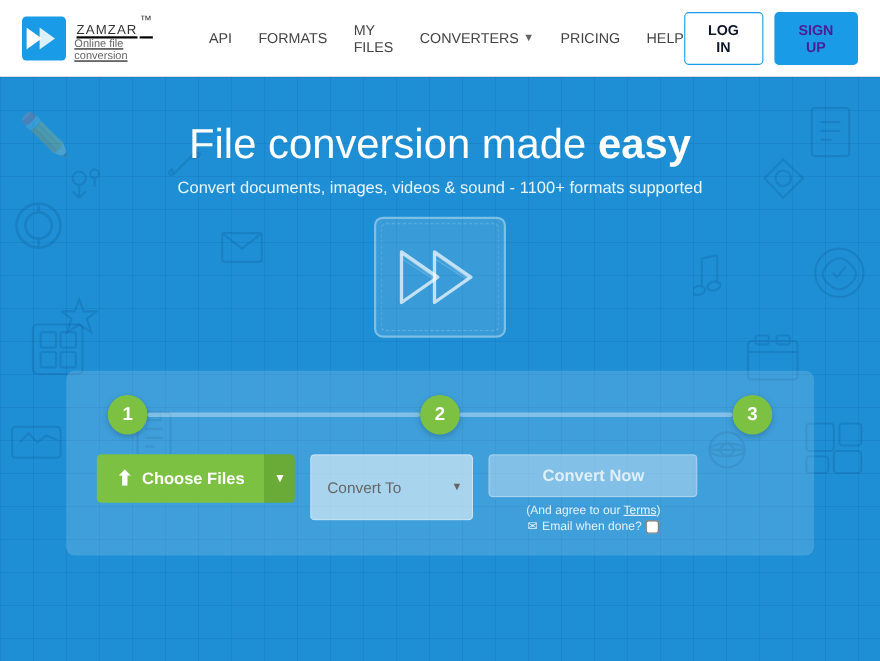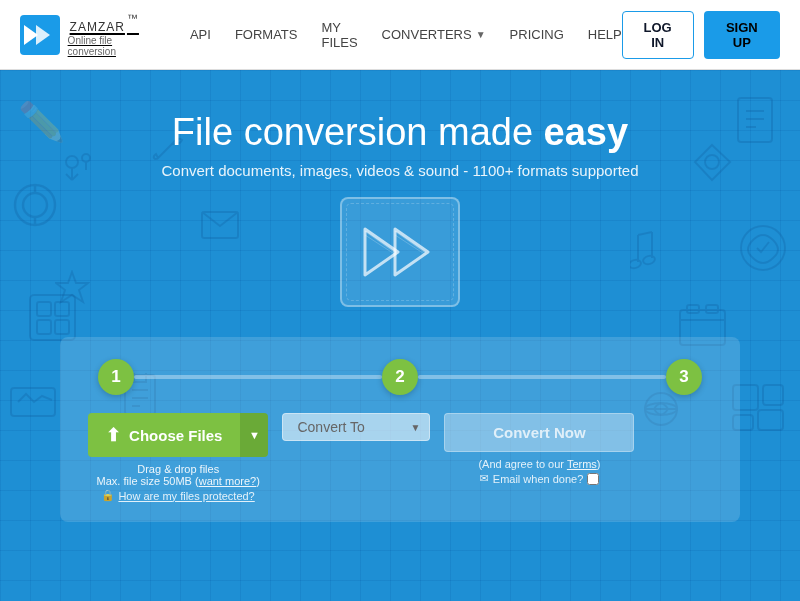--- a/index.html
+++ b/index.html
@@ -68,21 +68,21 @@
       background: transparent;
       color: #0f172a;
       font-size: 13px;
       font-weight: 600;
       border-radius: 4px;
       cursor: pointer;
     }
     .btn-signup {
       padding: 8px 18px;
       background: #1a9be8;
-      color: #000000;
+      color: #4c1d95;
       font-size: 13px;
       font-weight: 600;
       border: none;
       border-radius: 4px;
       cursor: pointer;
     }
 
     
     .hero {
       background: #1e8fd4;
@@ -302,21 +302,21 @@
 
     
     .doodle-item {
       position: absolute;
       opacity: 0.2;
     }
 
     
     .select-wrapper {
       position: relative;
-      height: 28px;
+      height: 60px;
       min-width: 148px;
     }
     .select-wrapper select {
       width: 100%;
       height: 100%;
       background: rgba(255,255,255,0.55);
       border: 1px solid rgba(255,255,255,0.4);
       border-radius: 4px;
       padding: 0 30px 0 14px;
       font-size: 14px;
@@ -531,30 +531,20 @@
 
         <div class="choose-files-group">
           <div class="choose-btn-wrap">
             <button class="btn-choose">
               <span style="font-size:18px;">⬆</span>
               <span>Choose Files</span>
             </button>
             <button class="btn-choose-arrow">
               <span>▼</span>
             </button>
-          </div>
-          <div class="file-hints">
-            <div>Drag &amp; drop files</div>
-            <div>
-              <span>Max. file size 50MB (</span><a>want more?</a><span>)</span>
-            </div>
-            <div class="lock-link">
-              <span>🔒</span>
-              <a>How are my files protected?</a>
-            </div>
           </div>
         </div>
 
         <div style="padding-top:0;">
           <div class="select-wrapper">
             <select>
               <option value="">Convert To</option>
               <option value="pdf">PDF</option>
               <option value="mp4">MP4</option>
               <option value="jpg">JPG</option>

